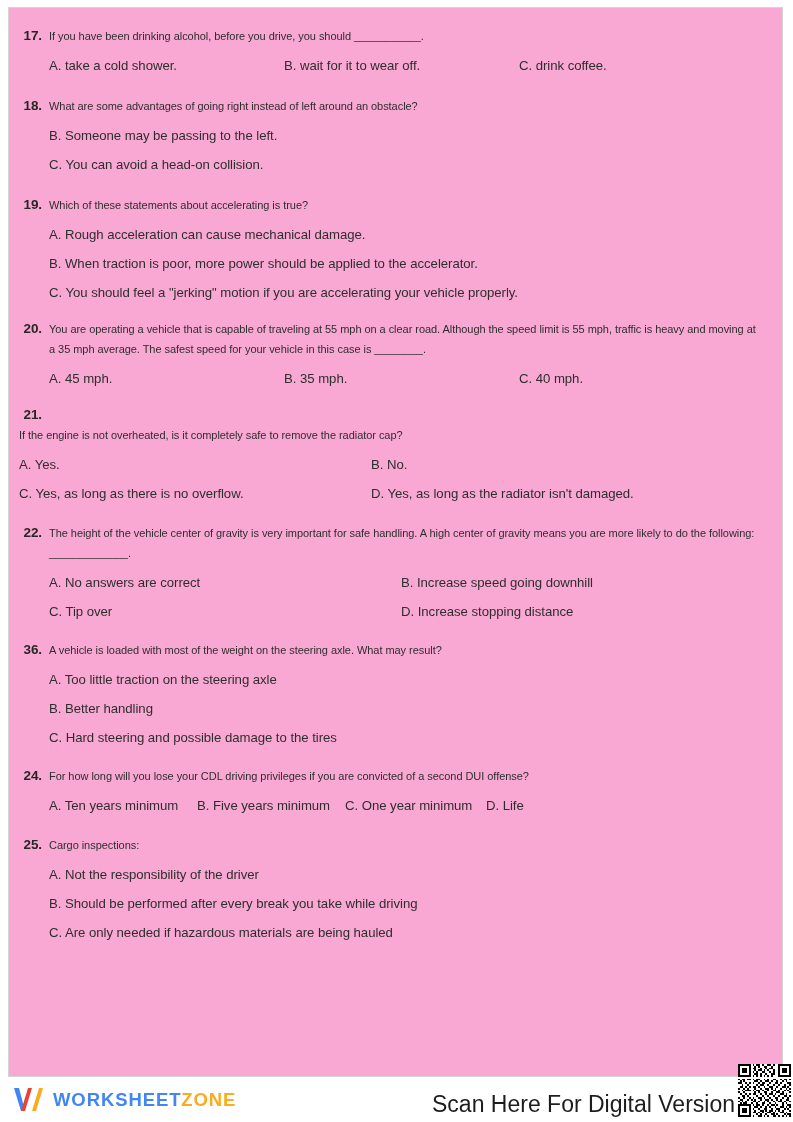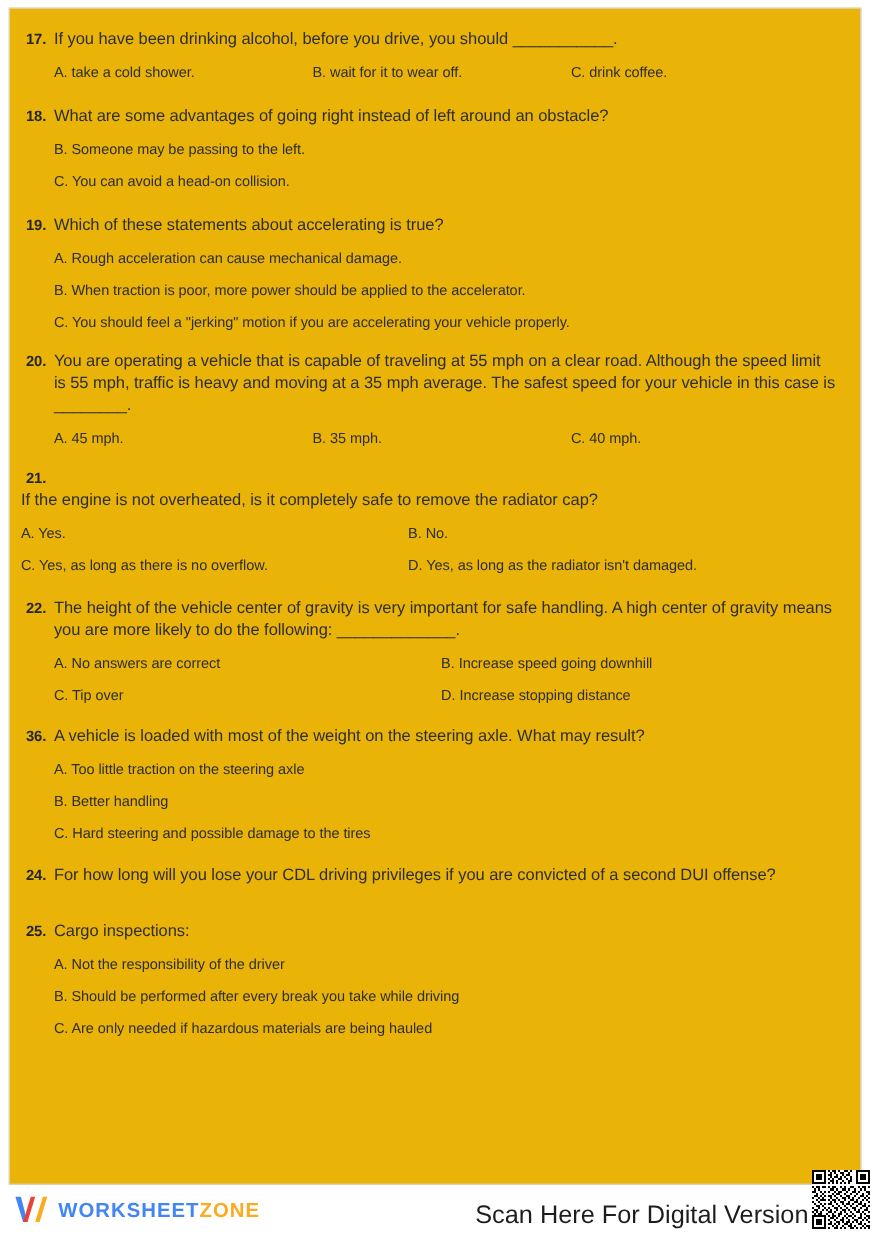--- a/index.html
+++ b/index.html
@@ -19,21 +19,21 @@
 
   
   .page-frame {
     position: absolute;
     left: 8px;
     top: 7px;
     width: 775px;
     height: 1070px;
     border: 1px solid #d4d4d4;
     box-sizing: border-box;
-    background: #eab308;
+    background: #f9a8d4;
   }
 
   .questions-area {
     position: absolute;
     left: 0;
     top: 0;
     right: 0;
     padding: 18px 22px 10px 10px;
     box-sizing: border-box;
   }
@@ -54,21 +54,21 @@
     padding-right: 7px;
     box-sizing: border-box;
     line-height: 20px;
     letter-spacing: -0.1px;
   }
   .q-body {
     flex: 1;
     min-width: 0;
   }
   .q-text {
-    font-size: 15px;
+    font-size: 11px;
     line-height: 20px;
     color: #2e2e2e;
     margin-bottom: 11px;
     letter-spacing: -0.05px;
   }
 
   
   .options {
     display: block;
   }
@@ -295,20 +295,28 @@
             <div class="opt-row">
               <div class="option">C. Hard steering and possible damage to the tires</div>
             </div>
           </div>
         </div>
       </div>
       <div class="question q-24">
         <div class="q-number">24.</div>
         <div class="q-body">
           <div class="q-text">For how long will you lose your CDL driving privileges if you are convicted of a second DUI offense?</div>
+          <div class="options cols-4">
+            <div class="opt-row">
+              <div class="option">A. Ten years minimum</div>
+              <div class="option">B. Five years minimum</div>
+              <div class="option">C. One year minimum</div>
+              <div class="option">D. Life</div>
+            </div>
+          </div>
         </div>
       </div>
       <div class="question q-25">
         <div class="q-number">25.</div>
         <div class="q-body">
           <div class="q-text">Cargo inspections:</div>
           <div class="options cols-1">
             <div class="opt-row">
               <div class="option">A. Not the responsibility of the driver</div>
             </div>

